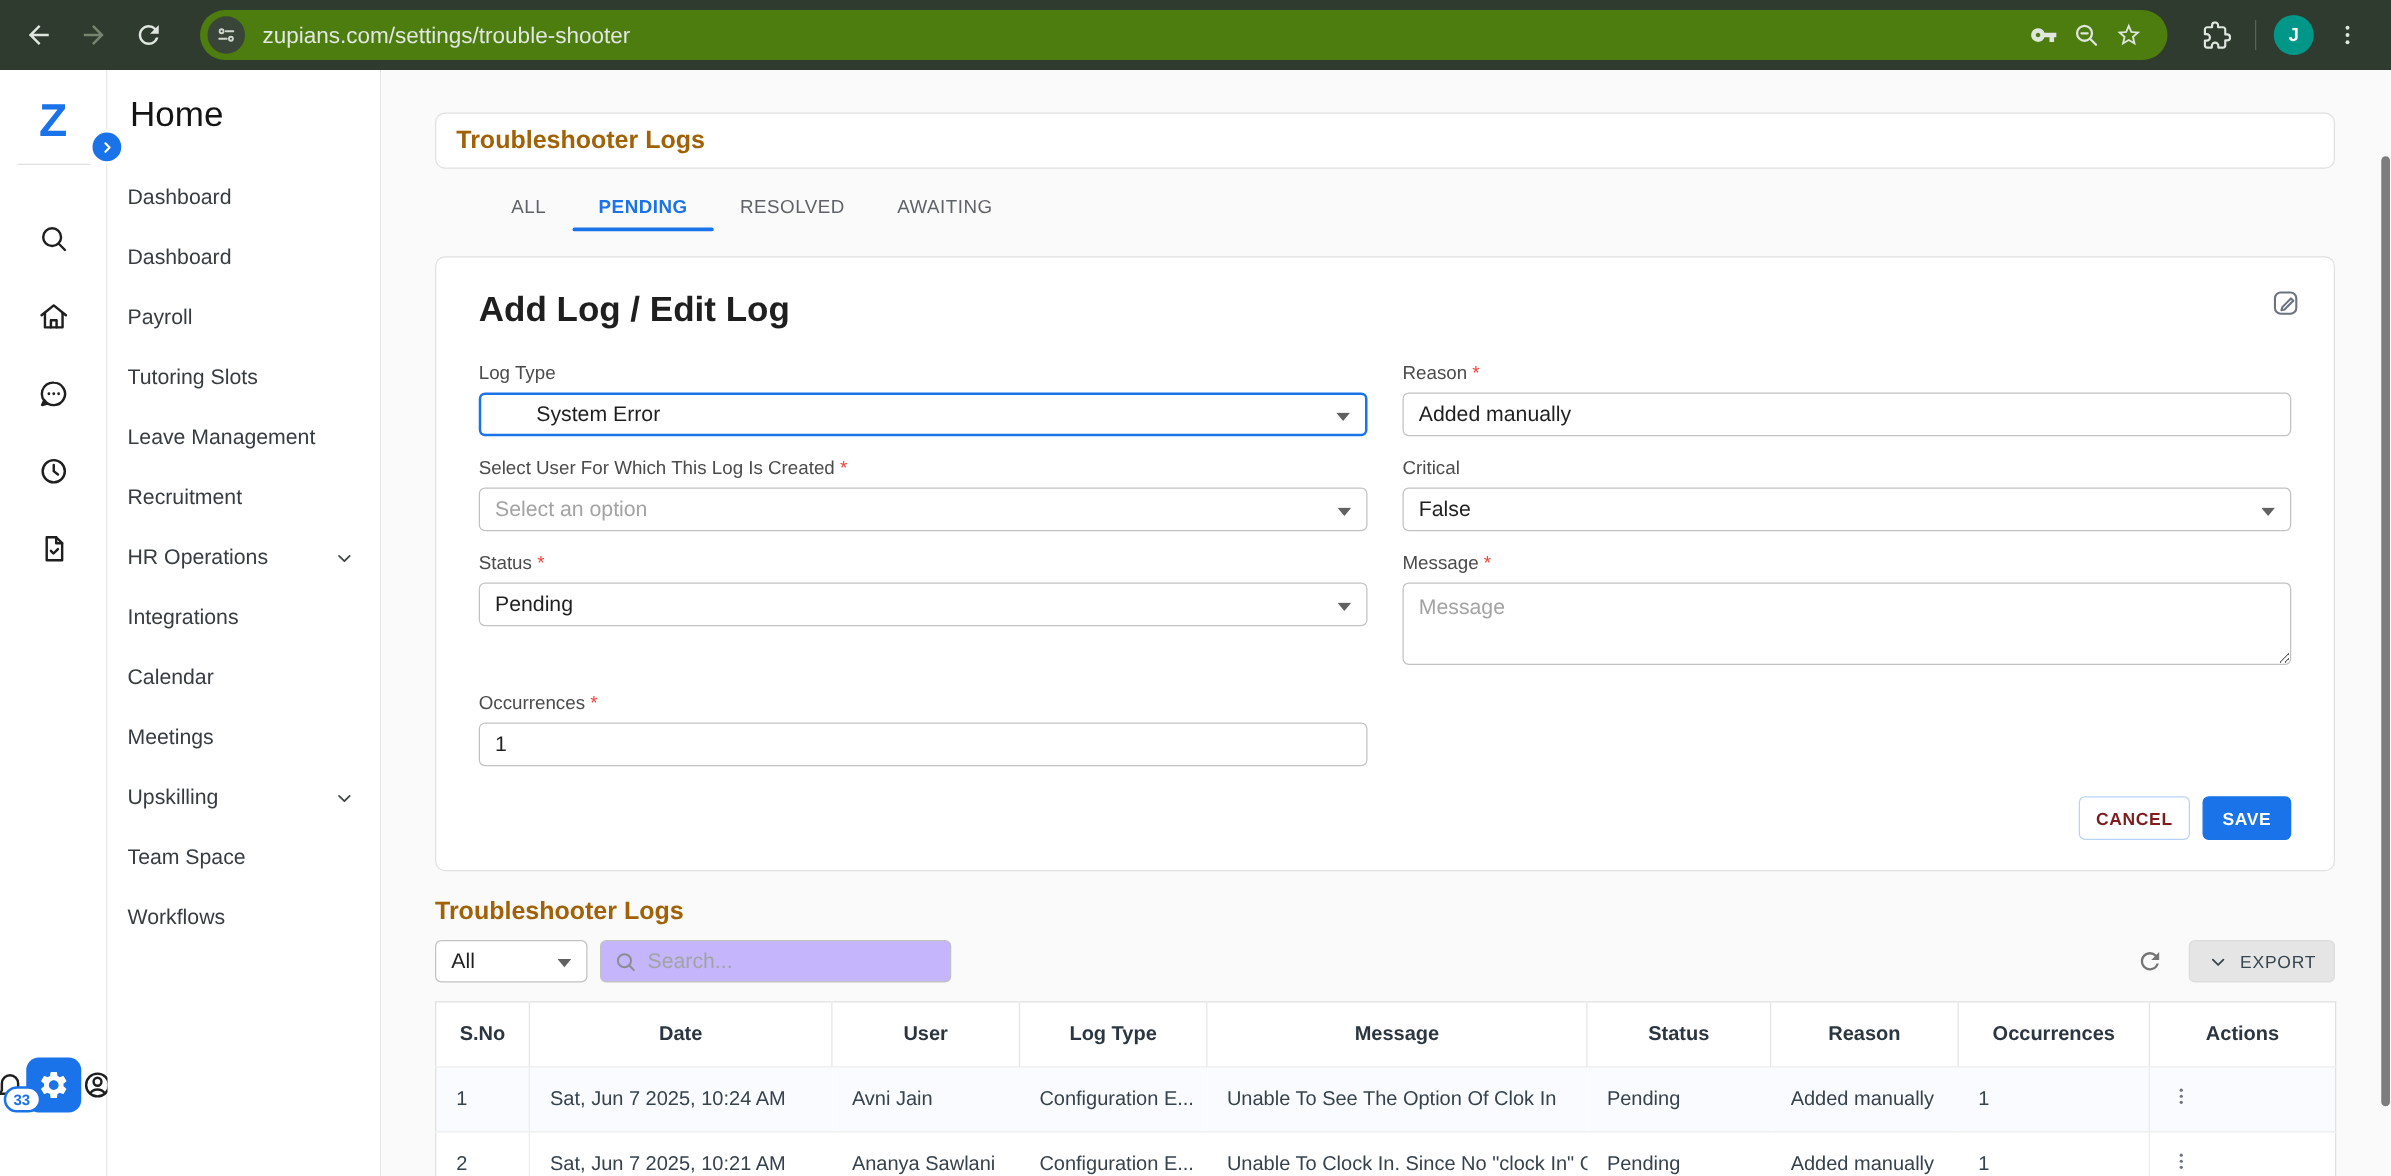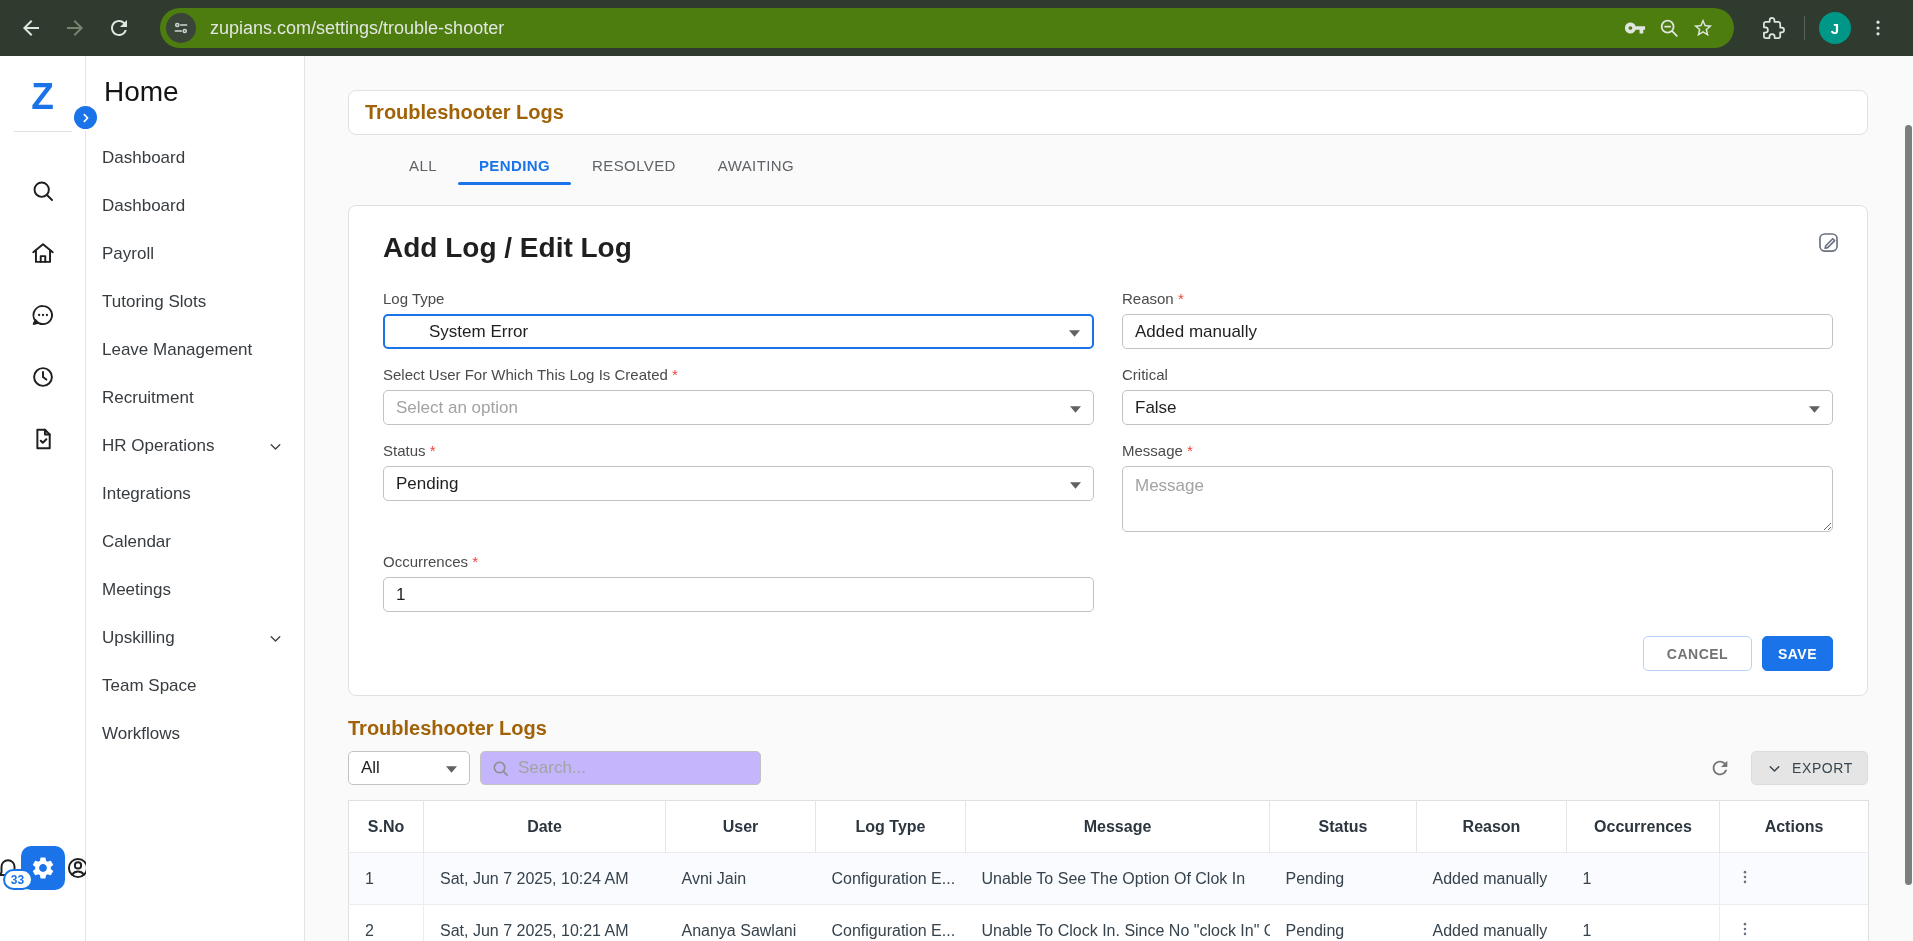--- a/index.html
+++ b/index.html
@@ -54,21 +54,21 @@
   .ctrl { height:35px; border:1px solid #c2c2c2; border-radius:5px; background:#fff; display:flex; align-items:center; padding:0 12px; font-size:17px; color:#1f1f1f; position:relative; width:100%; }
   .ctrl.focused { border:2px solid #1a73e8;padding-left:44px; }
   .ctrl .caret { position:absolute; right:12px; top:50%; transform:translateY(-50%); }
   .ctrl.ph, .ph-txt { color:#a3a3a3; }
   input.ctrl { outline:none; font-family:"Liberation Sans", sans-serif; }
   textarea.msg { width:100%; height:66px; border:1px solid #c2c2c2; border-radius:5px; padding:9px 12px; font-size:17px; font-family:"Liberation Sans", sans-serif; color:#1f1f1f; resize:both; outline:none; }
   textarea.msg::placeholder { color:#a3a3a3; }
   input::placeholder { color:#a3a3a3; }
   .btnrow { display:flex; justify-content:flex-end; gap:10px; margin-top:24px; }
   .btn { height:35px; border-radius:5px; font-size:14px; font-weight:bold; letter-spacing:.5px; display:flex; align-items:center; justify-content:center; cursor:pointer; font-family:"Liberation Sans", sans-serif; }
-  .btn.cancel { width:109px; background:#fff; border:1px solid #b9d2f7; color:#737373; }
+  .btn.cancel { width:89px; background:#fff; border:1px solid #b9d2f7; color:#7f1d1d; }
   .btn.save { width:71px; background:#1a73e8; border:1px solid #1a73e8; color:#fff; }
 
   .logs-head { margin-top:21px; }
   .controls { display:flex; align-items:center; margin-top:11px; }
   .filter-sel { width:122px; height:34px; flex:0 0 auto; cursor:pointer; }
   .searchbox { width:281px; height:34px; border:1px solid #c2c2c2; border-radius:5px; background:#c4b5fd; display:flex; align-items:center; margin-left:10px; padding:0 10px; gap:8px; }
   .searchbox input { border:none; outline:none; flex:1; font-size:17px; font-family:"Liberation Sans", sans-serif; color:#1f1f1f; background:transparent; }
   .controls .spacer { flex:1; }
   .refresh { color:#757575; cursor:pointer; display:flex; margin-right:20px; }
   .export-btn { width:117px; height:34px; background:#e5e5e5; border:1px solid #dcdcdc; border-radius:5px; display:flex; align-items:center; justify-content:center; gap:9px; color:#36454f; font-size:14px; font-weight:500; letter-spacing:.6px; cursor:pointer; }

